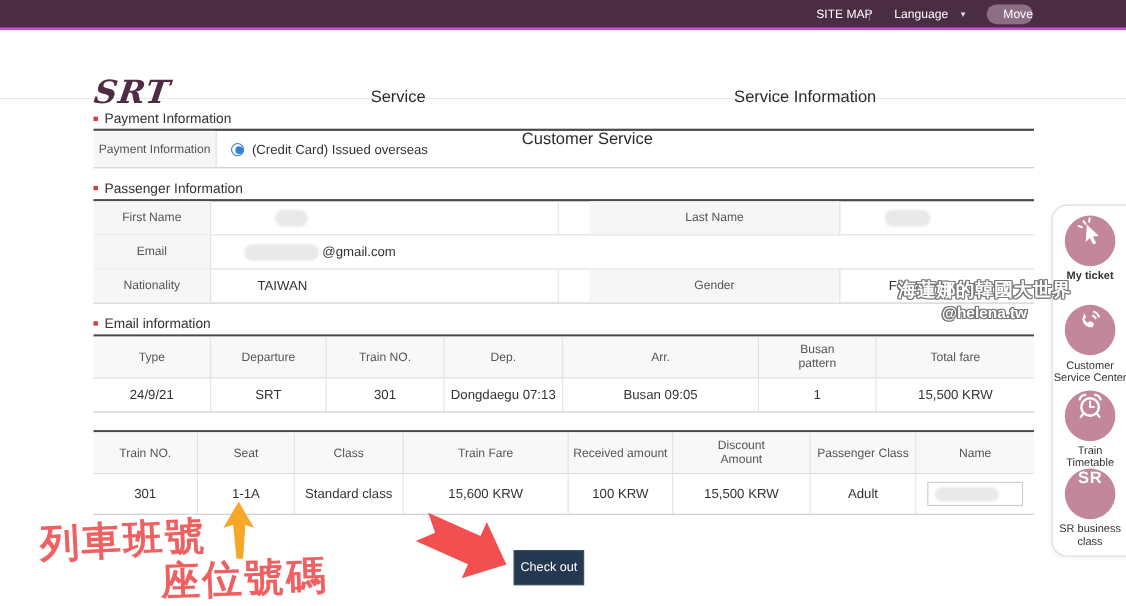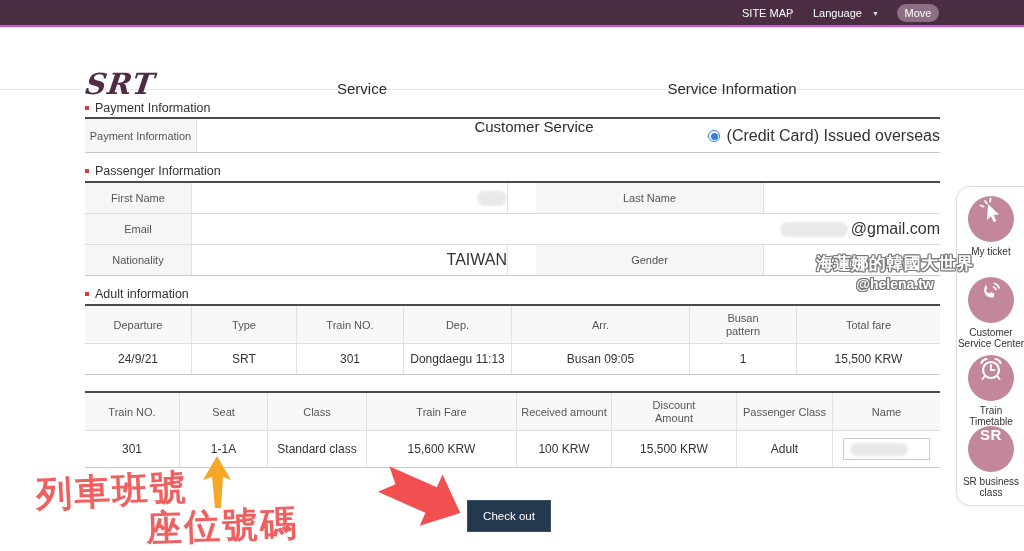--- a/index.html
+++ b/index.html
@@ -9,42 +9,42 @@
     background:#fff; font-family:"Liberation Sans", sans-serif; color:#333;
   }
   
   .topbar { position:absolute; left:0; top:0; width:1024px; height:27px;
     background:var(--topbar-bg,#4a2d43); border-bottom:2px solid #d946ef; }
   .topbar span { position:absolute; top:7px; font-size:11px; color:#fff; }
   .tb-divider { color:#8d7386 !important; }
   .tb-caret { font-size:7px !important; top:10px !important; color:#e6dce4 !important; }
   .move-btn { position:absolute; left:897px; top:4px; width:42px; height:18px;
     background:var(--move-bg,#8e6e84); border:none; border-radius:9px;
-    color:#fff; font-size:11px; line-height:17px; text-align:center; cursor:pointer;
+    color:#fff; font-size:11px; line-height:17px; text-align:right; cursor:pointer;
     font-family:"Liberation Sans", sans-serif; }
   
   .header { position:absolute; left:0; top:29px; width:1024px; height:61px;
     background:#fff; border-bottom:1px solid #e8e8e8; }
   .logo { position:absolute; left:86px; top:38px; display:inline-block;
     font-family:"DejaVu Serif", serif; font-style:italic; font-weight:bold;
     font-size:29px; color:var(--logo-purple,#4f2b46); transform:skewX(-8deg);
     letter-spacing:1px; cursor:pointer; }
   .nav-item { position:absolute; top:51px; transform:translateX(-50%);
     font-size:15px; color:#2b2b2b; cursor:pointer; white-space:nowrap; }
   
   .sec-title { position:absolute; left:85px; font-size:12.5px; color:#333; }
   .sec-title .bullet { display:inline-block; width:4px; height:4px;
     background:var(--bullet-red,#d63c3c); margin-right:6px; vertical-align:2px; }
   
   .tbl { position:absolute; left:85px; width:855px; border-top:2px solid #4a4a4a; }
   .cell { display:flex; align-items:center; justify-content:center;
     font-size:11px; color:#555; border-right:1px solid #e2e2e2; text-align:center; }
   .cell:last-child { border-right:none; }
   .lab { background:#f6f6f6; }
-  .val { justify-content:flex-end; font-size:16px; color:#333; }
+  .val { justify-content:flex-start; font-size:12px; color:#333; }
   .row { display:grid; border-bottom:1px solid #ddd; }
   .row:last-child { border-bottom:1px solid #c9c9c9; }
   .hdr-row { background:#f8f8f8; }
   .data-row .cell { font-size:12px; color:#333; }
   .wrap-narrow { display:inline-block; width:54px; line-height:13px; }
   
   .pay-row { grid-template-columns:112px 1fr; height:34px; }
   .radio { width:12px; height:12px; border-radius:50%; border:1px solid #2f7ee0;
     background:#fff; position:relative; margin:0 7px 0 13px; cursor:pointer; flex:0 0 auto; }
   .radio::after { content:""; position:absolute; left:2.5px; top:2.5px;
@@ -55,21 +55,21 @@
   .pill { background:#e9e9e9; border-radius:8px; filter:blur(1.2px); }
   
   .trip-hdr { grid-template-columns:107px 105px 107px 108px 178px 107px 143px; height:38px; }
   .trip-data { grid-template-columns:107px 105px 107px 108px 178px 107px 143px; height:31px; }
   
   .seat-hdr { grid-template-columns:95px 88px 99px 150px 95px 125px 96px 107px; height:38px; }
   .seat-data { grid-template-columns:95px 88px 99px 150px 95px 125px 96px 107px; height:37px; }
   .name-box { width:87px; height:22px; border:1px solid #ccc; background:#fff;
     display:flex; align-items:center; padding-left:6px; }
   
-  .checkout { position:absolute; left:467px; top:500px; width:84px; height:32px;
+  .checkout { position:absolute; left:467px; top:500px; width:64px; height:32px;
     background:var(--checkout-bg,#24394f); border:1px solid #3c5066; color:#fff;
     font-size:11.5px; cursor:pointer; font-family:"Liberation Sans", sans-serif; }
   
   .sidebar { position:absolute; left:956px; top:186px; width:90px; height:320px;
     background:#fff; border:1px solid #ddd; border-radius:14px;
     box-shadow:0 1px 4px rgba(0,0,0,0.06); }
   .sb-item { position:absolute; left:0; width:68px; text-align:center; cursor:pointer; }
   .sb-circle { width:46px; height:46px; border-radius:50%;
     background:var(--icon-pink,#c2879b); margin:0 auto;
     display:flex; justify-content:center; }
@@ -146,39 +146,39 @@
     </div>
     <div class="row pass-row">
       <div class="cell lab">Nationality</div>
       <div class="cell val" style="padding-left:14px;">TAIWAN</div>
       <div class="cell lab">Gender</div>
       <div class="cell val" style="padding-left:16px;">Femail</div>
     </div>
   </div>
 
   <div class="sec-title" style="top:287px;">
-    <span class="bullet"></span><span>Adult information</span>
+    <span class="bullet"></span><span>Email information</span>
   </div>
   <div class="tbl" style="top:304px;">
     <div class="row hdr-row trip-hdr">
+      <div class="cell">Type</div>
       <div class="cell">Departure</div>
-      <div class="cell">Type</div>
       <div class="cell">Train NO.</div>
       <div class="cell">Dep.</div>
       <div class="cell">Arr.</div>
       <div class="cell">
           <span class="wrap-narrow">Busan pattern</span>
         </div>
       <div class="cell">Total fare</div>
     </div>
     <div class="row data-row trip-data">
       <div class="cell">24/9/21</div>
       <div class="cell">SRT</div>
       <div class="cell">301</div>
-      <div class="cell">Dongdaegu 11:13</div>
+      <div class="cell">Dongdaegu 07:13</div>
       <div class="cell">Busan 09:05</div>
       <div class="cell">1</div>
       <div class="cell">15,500 KRW</div>
     </div>
   </div>
 
   <div class="tbl" style="top:391px;">
     <div class="row hdr-row seat-hdr">
       <div class="cell">Train NO.</div>
       <div class="cell">Seat</div>
@@ -203,21 +203,21 @@
         <span class="name-box">
           <span class="pill" style="width:58px;height:13px;"></span>
         </span>
       </div>
     </div>
   </div>
 
   <button class="checkout">Check out</button>
 
   <div class="sidebar">
-    <div class="sb-item" style="top:9px;">
+    <div class="sb-item" style="top:9px;font-weight:bold;">
       <div class="sb-circle">
         <svg width="26" height="26" viewBox="0 0 26 26">
           <path d="M10 8 L21 18.5 L15.5 19 L18.5 25 L15.8 26.3 L12.8 20.3 L9 24 Z" fill="#fff"></path>
           <g stroke="#fff" stroke-width="1.8" stroke-linecap="round">
             <line x1="7" y1="5" x2="8.8" y2="7.6"></line>
               <line x1="2.5" y1="9.5" x2="5.6" y2="10.6"></line>
               <line x1="12.5" y1="2.5" x2="12.2" y2="5.6"></line>
           </g>
         </svg>
       </div>

